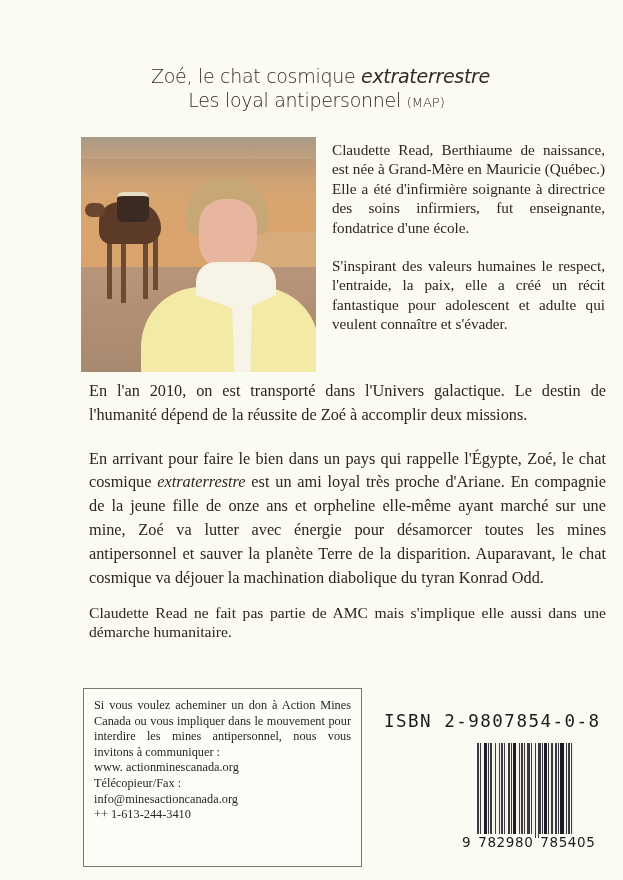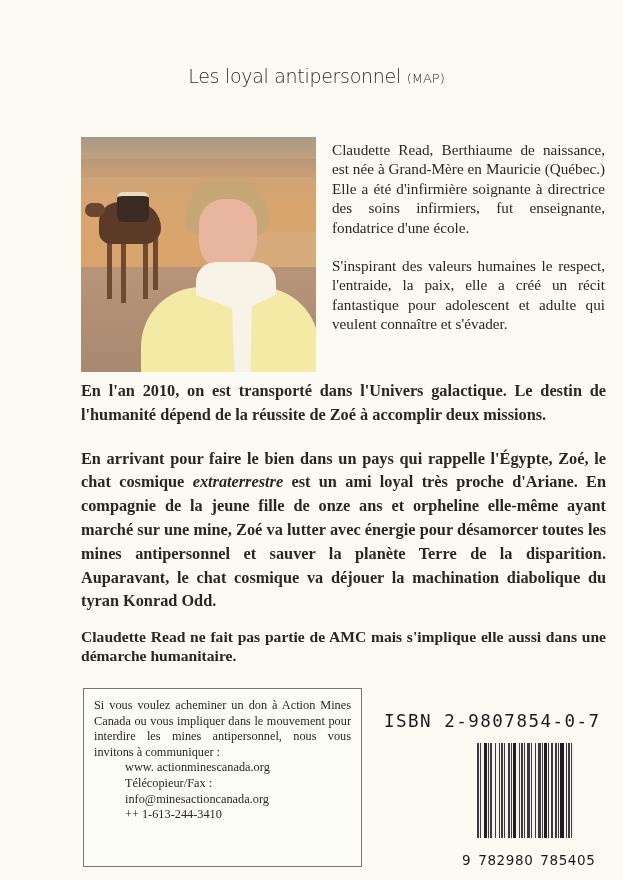--- a/index.html
+++ b/index.html
@@ -123,22 +123,21 @@
       position: absolute;
       left: 81px;
       top: 379px;
       width: 525px;
       font-size: 16.3px;
       line-height: 23.8px;
       text-align: justify;
       color: #2a2622;
     }
     .main p {
-      margin: 0 0 12px 0;
-      font-weight: bold;
+      margin: 0 0 12px 8px;
     }
     .main p.last {
       margin-top: 14px;
       line-height: 19px;
       font-size: 15.6px;
     }
     .main em { font-style: italic; }
 
     .contact-box {
       position: absolute;
@@ -153,21 +152,20 @@
       font-size: 12.3px;
       line-height: 15.6px;
       color: #2a2622;
     }
     .contact-box .intro {
       text-align: justify;
       margin: 0;
     }
     .contact-box .line {
       display: block;
-      margin-left: 31px;
     }
 
     .isbn {
       position: absolute;
       left: 384px;
       top: 711px;
       font-family: "DejaVu Sans Mono", "Liberation Mono", monospace;
       font-size: 17.5px;
       letter-spacing: 1.5px;
       color: #1a1a1a;
@@ -182,40 +180,43 @@
       display: flex;
       align-items: stretch;
     }
     .barcode span {
       display: block;
       height: 100%;
     }
     .barcode-digits {
       position: absolute;
       left: 462px;
-      top: 852px;
+      top: 834px;
       font-family: "DejaVu Sans", "Liberation Sans", sans-serif;
       font-size: 13.5px;
       letter-spacing: 0.6px;
       color: #1a1a1a;
       background: transparent;
       white-space: nowrap;
     }
     .barcode-digits .lead {
       margin-right: 6px;
     }
     .barcode-digits .grp {
       background: #fbfaf3;
       padding: 0 1px;
     }
   </style>
 </head>
 <body>
 
 <div class="header">
+  <div class="line1">
+    <span>Zoé, le chat cosmique </span><em>extraterrestre</em>
+  </div>
   <div class="line2">
     <span>Les loyal antipersonnel </span><span class="map">(MAP)</span>
   </div>
 </div>
 
 <div class="photo">
   <div class="dunes"></div>
   <div class="rocks"></div>
   <div class="road"></div>
   <div class="leg" style="left:26px"></div>
@@ -243,21 +244,21 @@
 </div>
 
 <div class="contact-box">
   <p class="intro">Si vous voulez acheminer un don à Action Mines Canada ou vous impliquer dans le mouvement pour interdire les mines antipersonnel, nous vous invitons à communiquer :</p>
   <span class="line">www. actionminescanada.org</span>
   <span class="line">Télécopieur/Fax :</span>
   <span class="line">info@minesactioncanada.org</span>
   <span class="line">++ 1-613-244-3410</span>
 </div>
 
-<div class="isbn">ISBN 2-9807854-0-7</div>
+<div class="isbn">ISBN 2-9807854-0-8</div>
 
 <div class="barcode" id="barcode">
     <span style="width: 2.2px; background: rgb(58, 58, 64);"></span>
     <span style="width: 1.1px; background: rgb(244, 242, 234);"></span>
     <span style="width: 1.1px; background: rgb(58, 58, 64);"></span>
     <span style="width: 2.2px; background: rgb(244, 242, 234);"></span>
     <span style="width: 3.3px; background: rgb(29, 28, 34);"></span>
     <span style="width: 1.1px; background: rgb(244, 242, 234);"></span>
     <span style="width: 1.1px; background: rgb(58, 58, 64);"></span>
     <span style="width: 1.1px; background: rgb(244, 242, 234);"></span>

